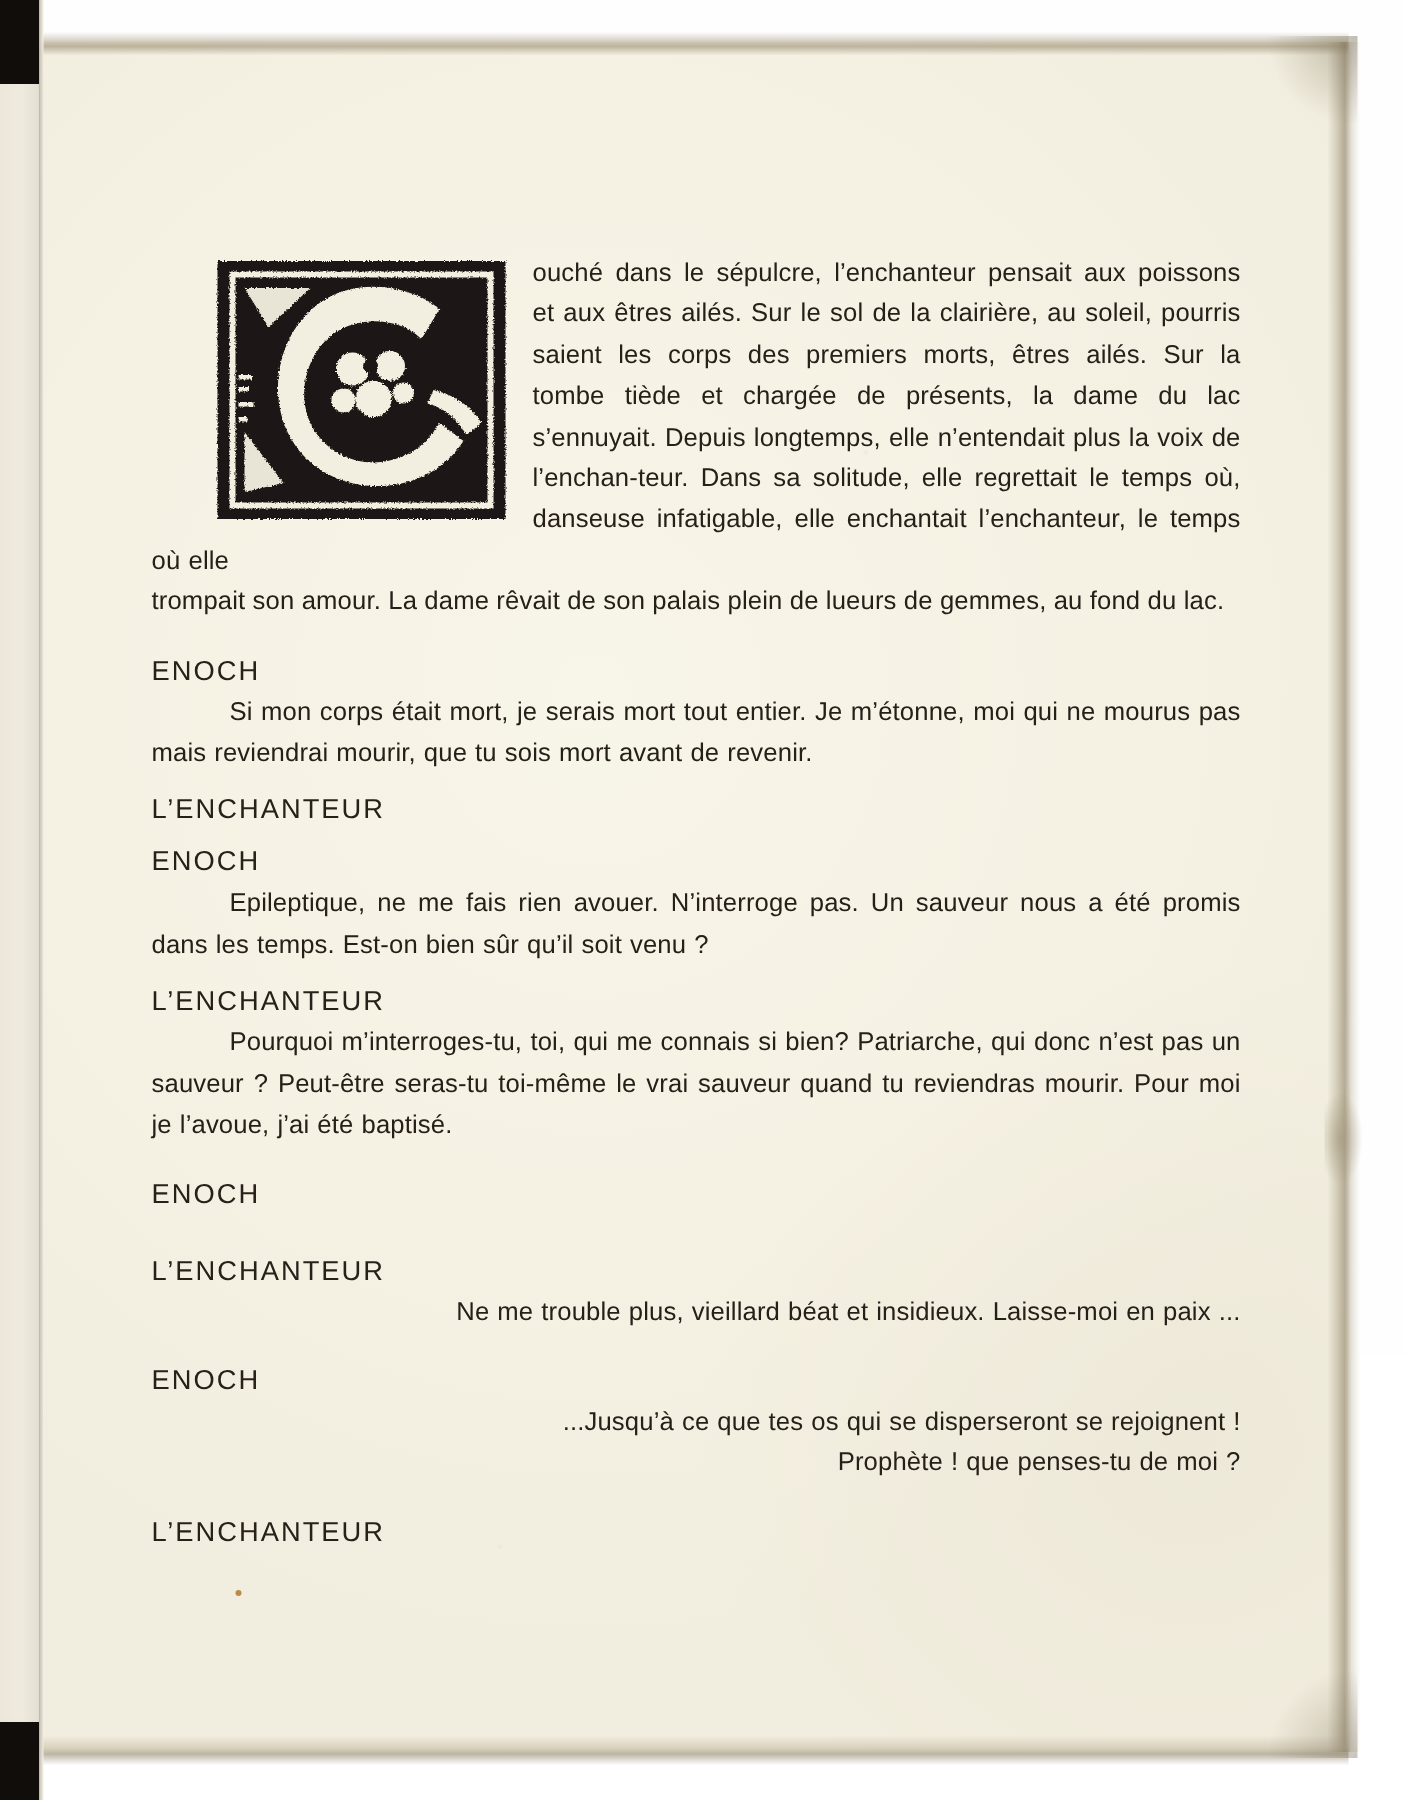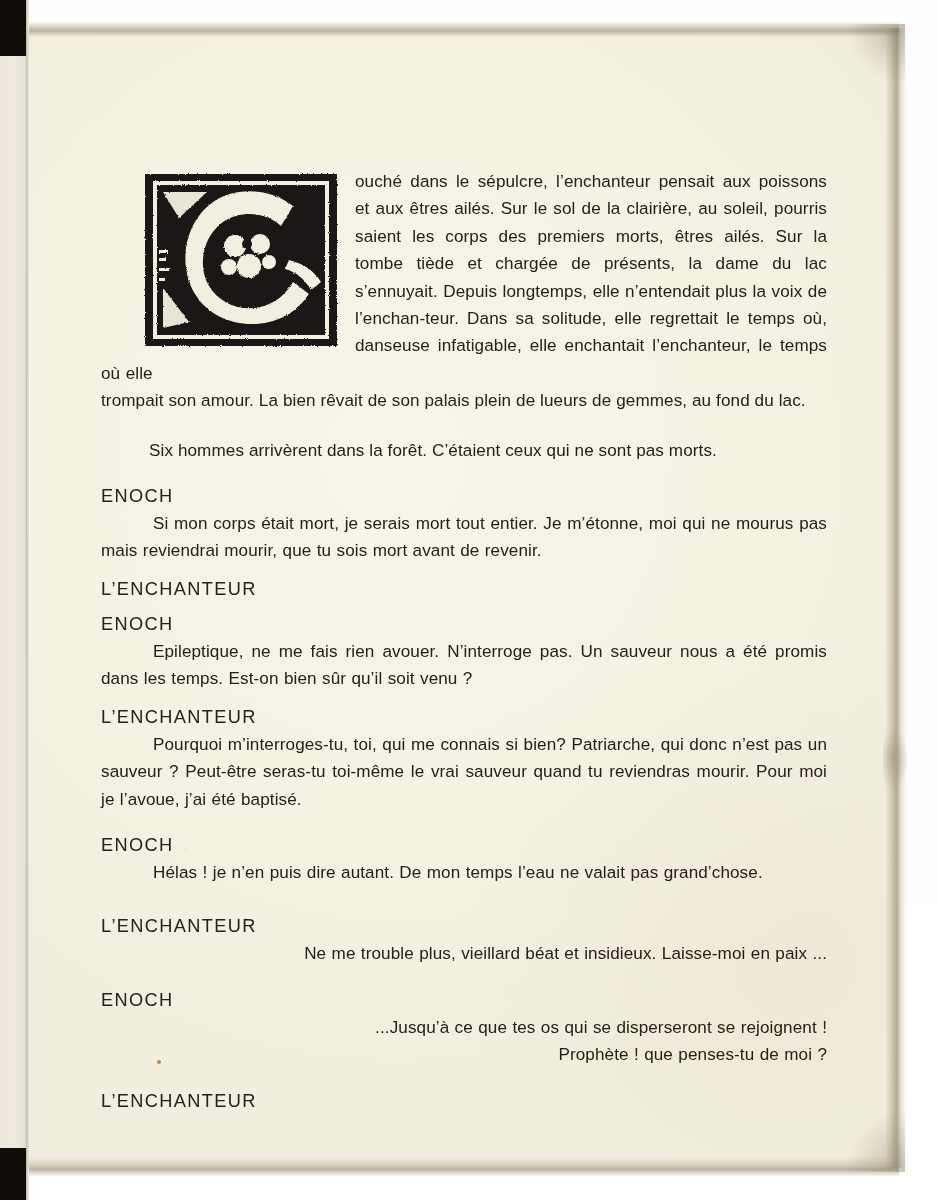--- a/index.html
+++ b/index.html
@@ -280,37 +280,35 @@
               <rect x="16" y="86" width="7" height="3"></rect>
               <rect x="16" y="96" width="10" height="3"></rect>
               <rect x="16" y="106" width="6" height="3"></rect>
             </g>
           </g>
         </svg>
       </div>
 
       <p class="opening">ouché dans le sépulcre, l’enchanteur pensait aux poissons et aux êtres ailés. Sur le sol de la clairière, au soleil, pourris saient les corps des premiers morts, êtres ailés. Sur la tombe tiède et chargée de présents, la dame du lac s’ennuyait. Depuis longtemps, elle n’entendait plus la voix de l’enchan-teur. Dans sa solitude, elle regrettait le temps où, danseuse infatigable, elle enchantait l’enchanteur, le temps où elle</p>
 
-      <p class="opening-tail">trompait son amour. La bien rêvait de son palais plein de lueurs de gemmes, au fond du lac.</p>
-
-      <p class="narration">Six hommes arrivèrent dans la forêt. C’étaient ceux qui ne sont pas morts.</p>
+      <p class="opening-tail">trompait son amour. La dame rêvait de son palais plein de lueurs de gemmes, au fond du lac.</p>
+
 
       <div class="speaker gap-md">ENOCH</div>
       <p class="speech">Si mon corps était mort, je serais mort tout entier. Je m’étonne,  moi qui ne mourus pas mais reviendrai mourir, que tu sois mort avant de revenir.</p>
 
       <div class="speaker">L’ENCHANTEUR</div>
 
       <div class="speaker">ENOCH</div>
       <p class="speech">Epileptique,  ne me fais rien avouer. N’interroge pas. Un sauveur nous a été promis dans les temps. Est-on bien sûr qu’il soit venu ?</p>
 
       <div class="speaker">L’ENCHANTEUR</div>
       <p class="speech">Pourquoi m’interroges-tu, toi, qui me connais si bien? Patriarche,  qui donc n’est pas un sauveur ? Peut-être seras-tu toi-même le vrai sauveur quand tu  reviendras mourir. Pour moi je l’avoue, j’ai été baptisé.</p>
 
       <div class="speaker gap-md">ENOCH</div>
-      <p class="speech">Hélas ! je n’en puis dire autant. De mon temps l’eau ne valait pas grand’chose.</p>
 
       <div class="speaker gap-lg">L’ENCHANTEUR</div>
       <p class="speech flush">Ne me trouble plus, vieillard béat et insidieux. Laisse-moi en paix ...</p>
 
       <div class="speaker gap-md">ENOCH</div>
       <p class="speech flush">...Jusqu’à ce que tes os qui se disperseront se rejoignent !</p>
 
       <p class="speech flush">Prophète ! que penses-tu de moi ?</p>
 
       <div class="speaker gap-md">L’ENCHANTEUR</div>

